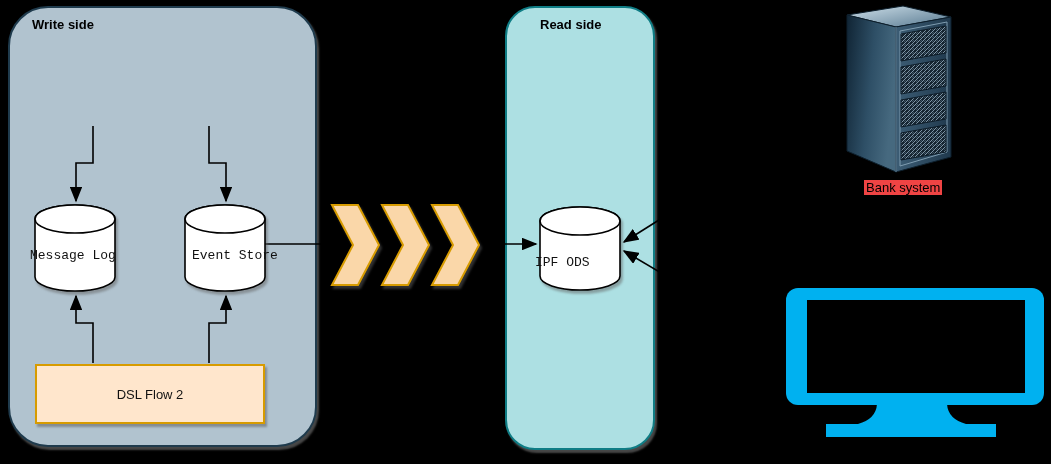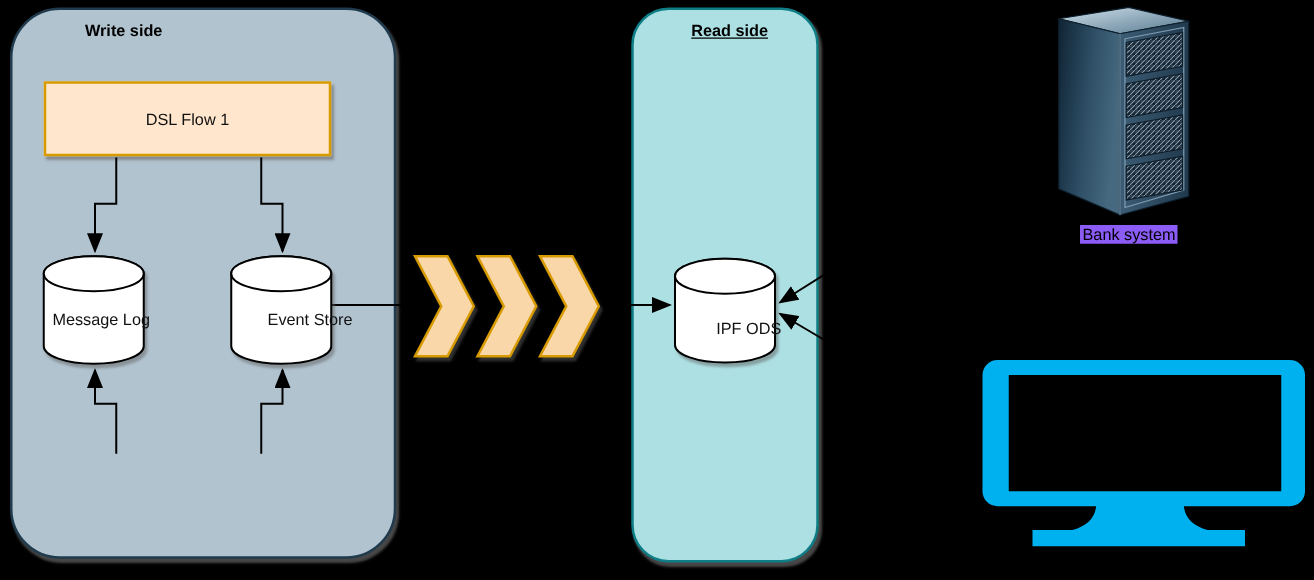--- a/index.html
+++ b/index.html
@@ -12,56 +12,56 @@
     left:8px; top:6px; width:309px; height:441px;
     background:#B1C3CF; border:2px solid #1F3B4D; border-radius:40px;
     box-shadow:2px 3px 2px rgba(130,130,130,0.55);
   }
   .read-side {
     left:505px; top:6px; width:150px; height:444px;
     background:#ADE0E3; border:2px solid #0F7D85; border-radius:30px;
     box-shadow:2px 3px 2px rgba(130,130,130,0.55);
   }
   .container-label {
-    position:absolute; font-size:13px; font-weight:bold; color:#000; white-space:nowrap;margin-left:36px;
+    position:absolute; font-size:13px; font-weight:bold; color:#000; white-space:nowrap;
   }
   .lbl-write { left:32px; top:17px; }
-  .lbl-read  { left:517px; top:17px;text-decoration:underline; }
+  .lbl-read  { left:540px; top:17px; }
   .flow-box {
     position:absolute; left:35px; width:230px; height:60px;
     background:#FFE6CC; border:2px solid #D79B00;
     display:flex; align-items:center; justify-content:center;
     font-size:13px; color:#111;
     box-shadow:2px 3px 2px rgba(95,95,95,0.55);
   }
   .dsl1 { top:65px; }
   .dsl2 { top:364px; }
   svg.overlay { position:absolute; left:0; top:0; width:1051px; height:464px; }
   .cyl-label {
-    position:absolute; width:90px; text-align:right; font-size:13px; color:#111; white-space:nowrap;
+    position:absolute; width:90px; text-align:left; font-size:13px; color:#111; white-space:nowrap;font-family:Liberation Mono, monospace;
   }
   .lbl-msglog { left:30px;  top:248px; }
   .lbl-evstore{ left:192px; top:248px; }
   .lbl-ipfods { left:535px; top:255px; }
   .bank-label {
     position:absolute; left:864px; top:180px;
-    background:#8b5cf6; color:#000; font-size:13px; padding:0 2px; white-space:nowrap;
+    background:#ef4444; color:#000; font-size:13px; padding:0 2px; white-space:nowrap;
   }
   .shadowed { filter:drop-shadow(2px 3px 1px rgba(95,95,95,0.5)); }
 </style>
 </head>
 <body>
 
 <div class="canvas">
 
   <div class="container-box write-side"></div>
   <div class="container-box read-side"></div>
 
-  <div class="flow-box dsl1">
-    <span>DSL Flow 1</span>
+  <div class="flow-box dsl2">
+    <span>DSL Flow 2</span>
   </div>
 
   <svg class="overlay" viewBox="0 0 1051 464">
     <defs>
       <marker id="arrow" viewBox="0 0 10 8" refX="9" refY="4" markerWidth="10" markerHeight="8" orient="auto">
         <path d="M0,0 L10,4 L0,8 Z" fill="#000"></path>
       </marker>
       <linearGradient id="srvTop" x1="0" y1="0" x2="1" y2="1">
         <stop offset="0" stop-color="#cfe0ea"></stop>
           <stop offset="1" stop-color="#56788f"></stop>

